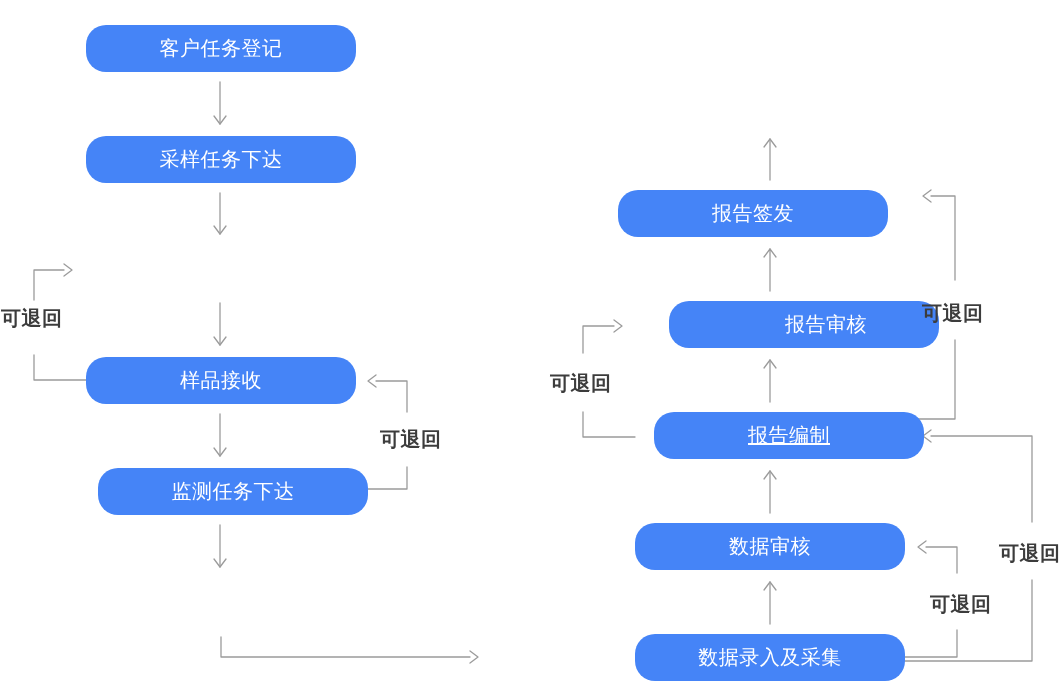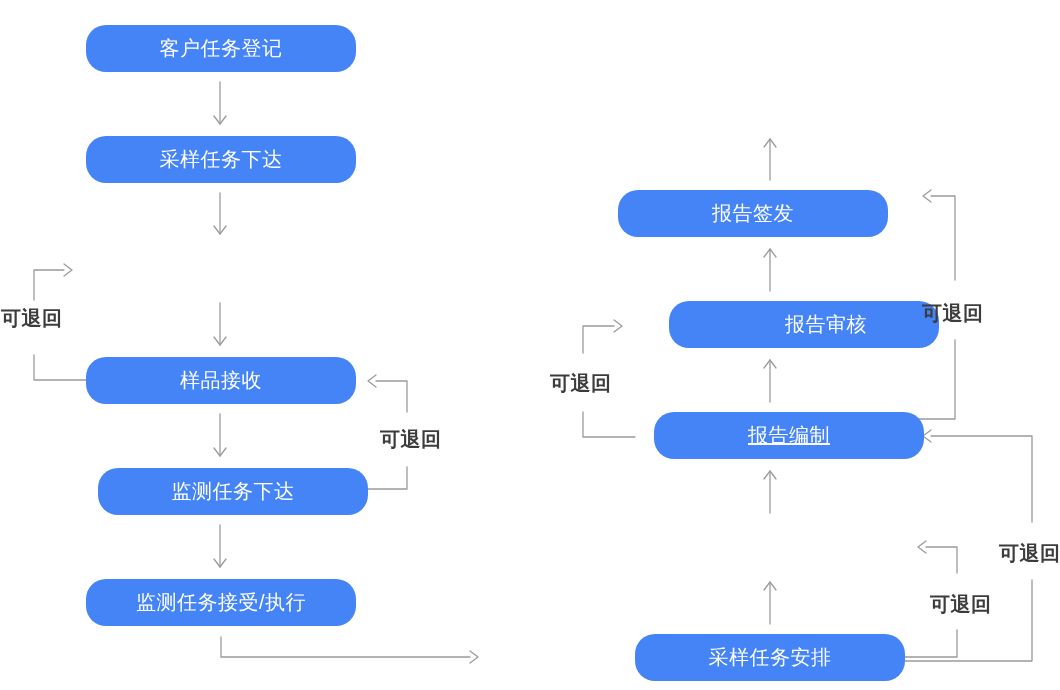--- a/index.html
+++ b/index.html
@@ -144,26 +144,26 @@
       <path d="M905,657 H957 V630"></path>
       <path d="M957,573 V547 H926"></path>
       <path d="M926,541 L918,547 L926,553"></path>
     </g>
   </svg>
 
   <div class="node" style="left:86px;  top:25px;">客户任务登记</div>
   <div class="node" style="left:86px;  top:136px;text-align:right;">采样任务下达</div>
   <div class="node" style="left:86px;  top:357px;font-family:Liberation Serif, serif;">样品接收</div>
   <div class="node" style="left:78px;  top:468px;margin-left:20px;">监测任务下达</div>
-  <div class="node" style="left:86px;  top:579px;">监测任务接受/执行</div>
 
   <div class="node" style="left:618px; top:190px;">报告签发</div>
   <div class="node" style="left:669px; top:301px;padding-left:44px;">报告审核</div>
   <div class="node" style="left:654px; top:412px;text-decoration:underline;">报告编制</div>
-  <div class="node" style="left:635px; top:634px;">采样任务安排</div>
+  <div class="node" style="left:635px; top:523px;">数据审核</div>
+  <div class="node" style="left:635px; top:634px;">数据录入及采集</div>
 
   <div class="return-tag" style="left:1px;   top:306px;">可退回</div>
   <div class="return-tag" style="left:380px; top:427px;">可退回</div>
   <div class="return-tag" style="left:550px; top:371px;">可退回</div>
   <div class="return-tag" style="left:922px; top:301px;">可退回</div>
   <div class="return-tag" style="left:999px; top:541px;">可退回</div>
   <div class="return-tag" style="left:930px; top:592px;">可退回</div>
 
 </div>
 

